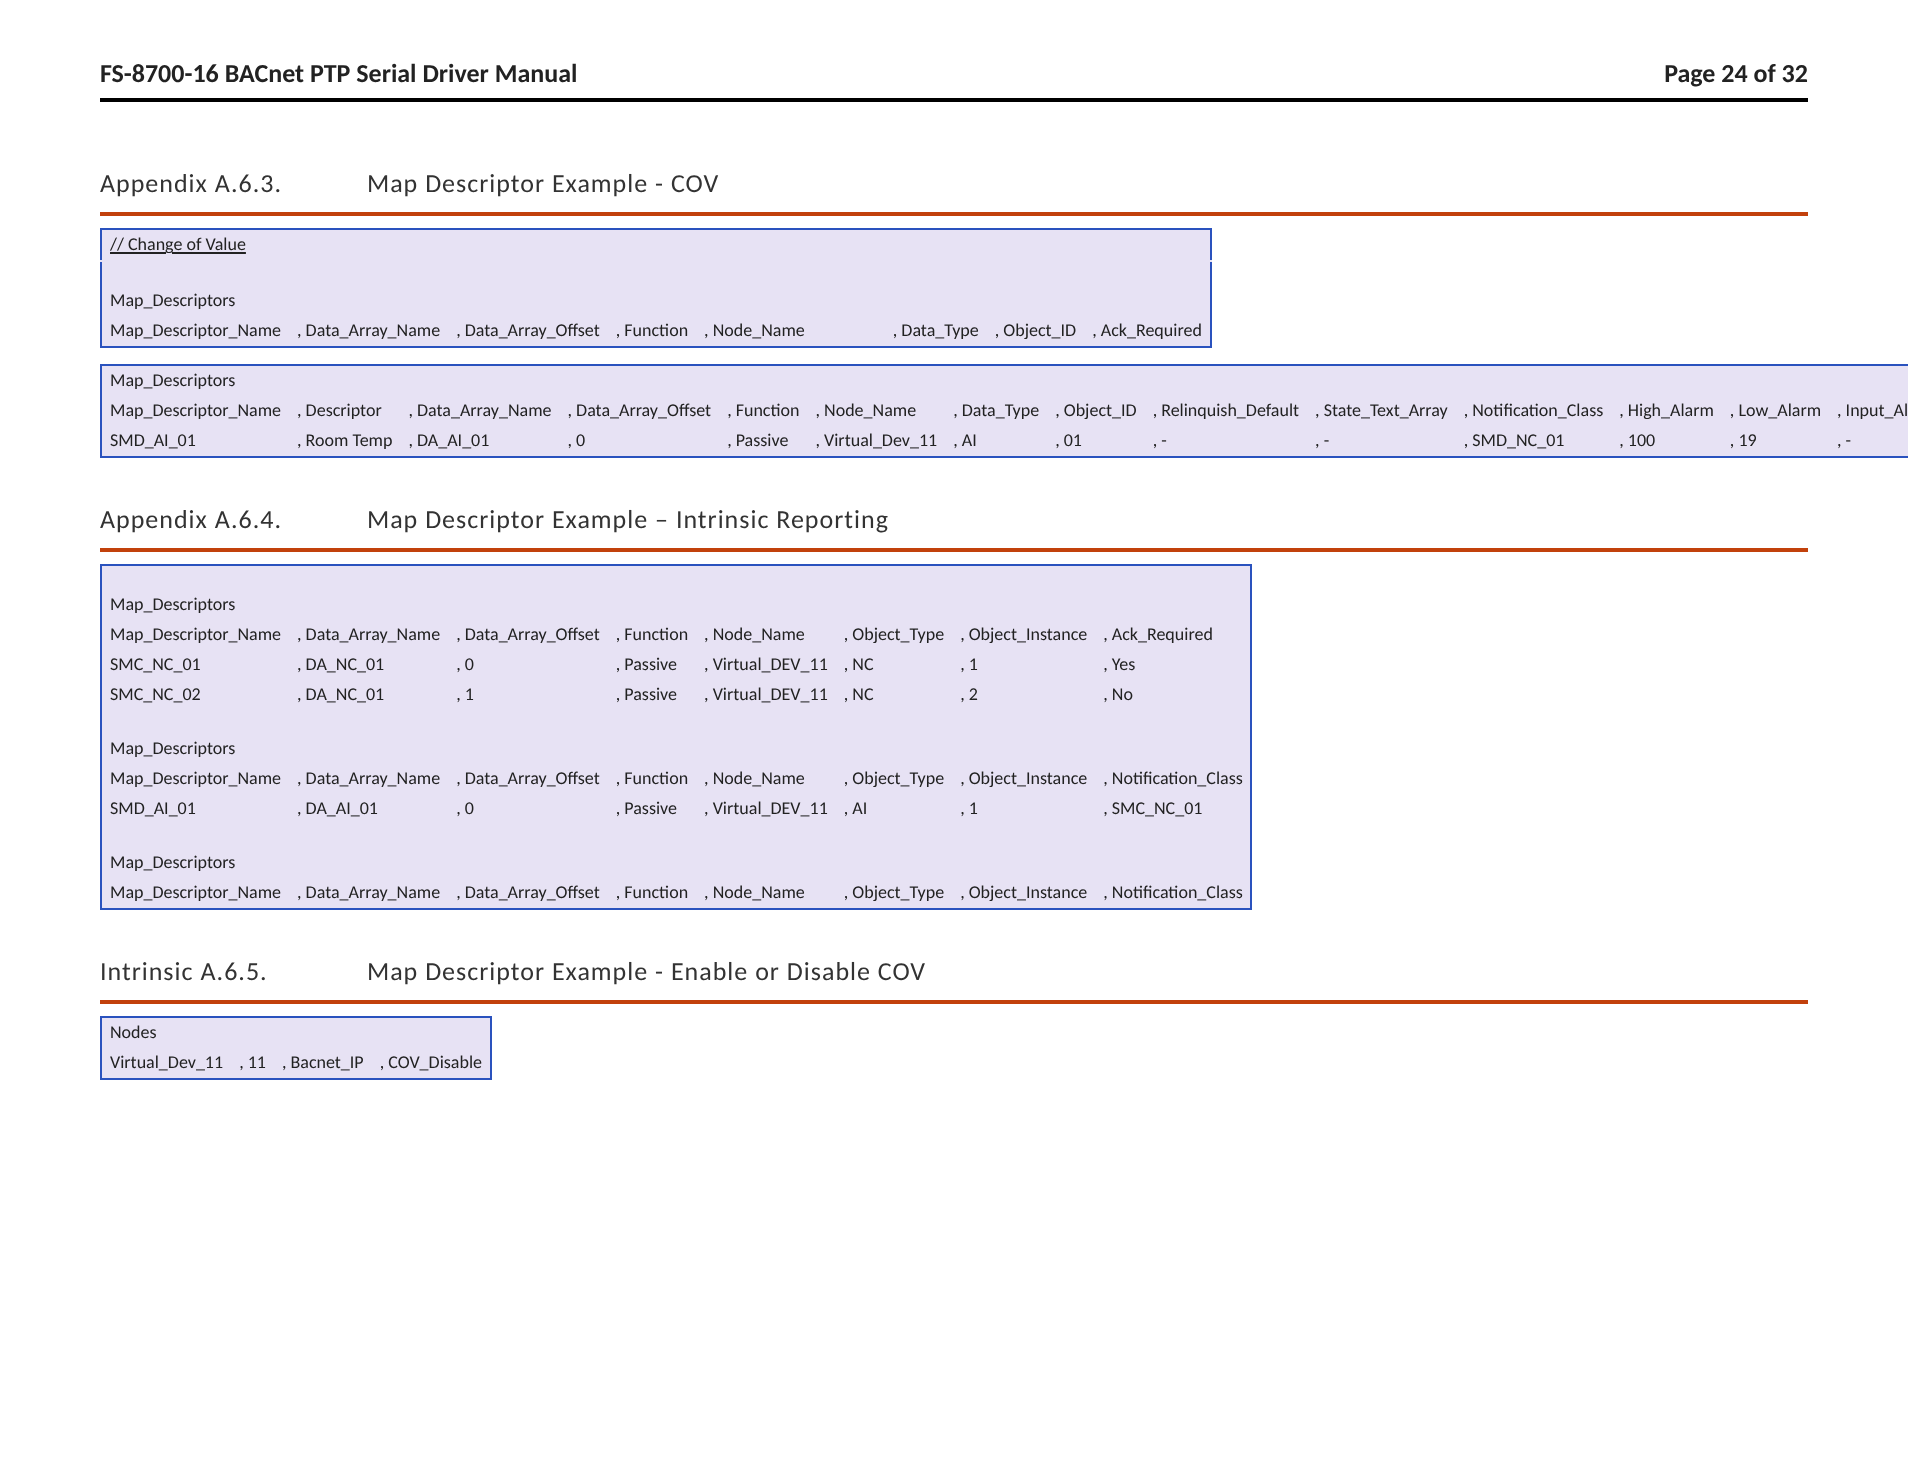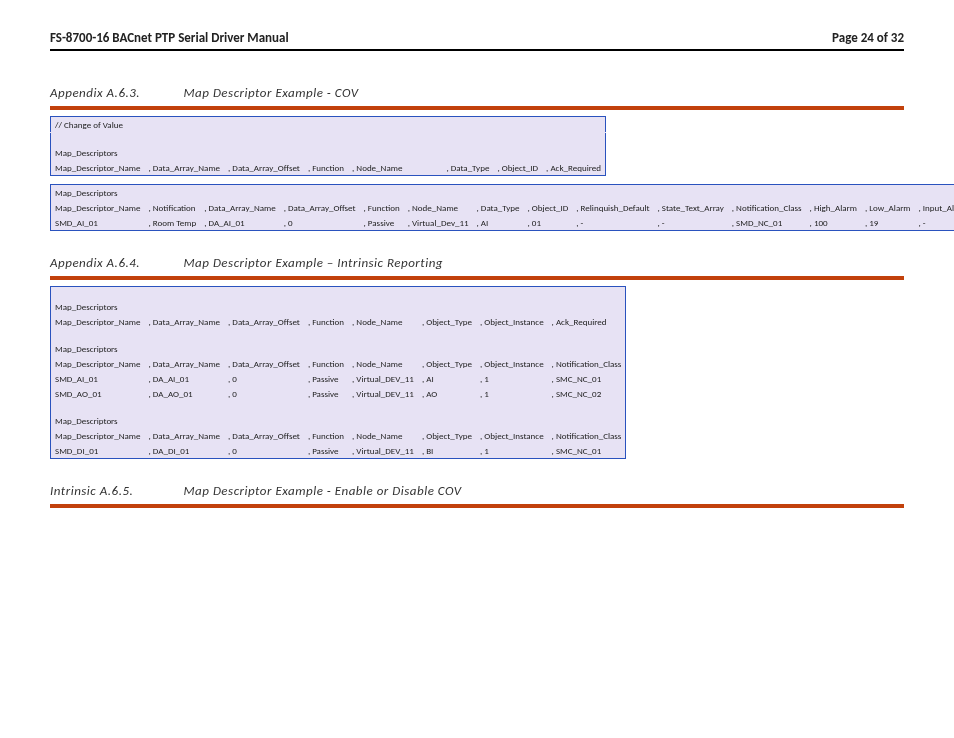--- a/index.html
+++ b/index.html
@@ -18,39 +18,38 @@
     font-size: 13px;
     font-weight: bold;
     padding-bottom: 4px;
     border-bottom: 2px solid #000;
     margin-bottom: 30px;
   }
   .section-title {
     font-size: 13px;
     letter-spacing: 0.5px;
     padding: 4px 0 6px 0;
-    border-bottom: 4px solid #c2410c;
+    border-bottom: 2px solid #c2410c;
     margin-top: 20px;
     margin-bottom: 6px;
     color: #333;
-    font-style: italic;
   }
   .section-title .num { display:inline-block; width:130px; }
   .tbl {
     border-collapse: collapse;
     background: #e7e2f4;
     font-size: 9px;
     margin-bottom: 8px;
   }
   .tbl td {
     padding: 2px 4px 2px 4px;
     white-space: nowrap;
   }
   .tbl.bordered { border: 1px solid #2a52be; }
-  .tbl .comment td { font-size:9px; border-bottom: 1px solid transparent;}
+  .tbl .comment td { font-size:9px; border-bottom: 1px solid transparent; text-decoration: underline;}
   .tbl .spacer td { height: 8px; }
   .wide { width: 100%; }
 </style>
 </head>
 <body>
 
 <div class="header">
   <span>FS-8700-16 BACnet PTP Serial Driver Manual</span>
   <span>Page 24 of 32</span>
 </div>
@@ -84,21 +83,21 @@
 </tbody>
   </table>
 
 <table class="tbl bordered wide">
   <tbody>
       <tr>
         <td colspan="16">Map_Descriptors</td>
       </tr>
   <tr>
     <td>Map_Descriptor_Name</td>
-        <td>, Notification</td>
+        <td>, Descriptor</td>
         <td>, Data_Array_Name</td>
         <td>, Data_Array_Offset</td>
         <td>, Function</td>
         <td>, Node_Name</td>
         <td>, Data_Type</td>
         <td>, Object_ID</td>
         <td>, Relinquish_Default</td>
         <td>, State_Text_Array</td>
         <td>, Notification_Class</td>
         <td>, High_Alarm</td>
@@ -140,20 +139,40 @@
   <tr>
         <td>Map_Descriptor_Name</td>
         <td>, Data_Array_Name</td>
         <td>, Data_Array_Offset</td>
         <td>, Function</td>
         <td>, Node_Name</td>
         <td>, Object_Type</td>
         <td>, Object_Instance</td>
         <td>, Ack_Required</td>
       </tr>
+  <tr>
+        <td>SMC_NC_01</td>
+        <td>, DA_NC_01</td>
+        <td>, 0</td>
+        <td>, Passive</td>
+        <td>, Virtual_DEV_11</td>
+        <td>, NC</td>
+        <td>, 1</td>
+        <td>, Yes</td>
+      </tr>
+  <tr>
+        <td>SMC_NC_02</td>
+        <td>, DA_NC_01</td>
+        <td>, 1</td>
+        <td>, Passive</td>
+        <td>, Virtual_DEV_11</td>
+        <td>, NC</td>
+        <td>, 2</td>
+        <td>, No</td>
+      </tr>
   <tr class="spacer">
         <td colspan="8"></td>
       </tr>
   <tr>
         <td colspan="8">Map_Descriptors</td>
       </tr>
   <tr>
         <td>Map_Descriptor_Name</td>
         <td>, Data_Array_Name</td>
         <td>, Data_Array_Offset</td>
@@ -166,60 +185,49 @@
   <tr>
         <td>SMD_AI_01</td>
         <td>, DA_AI_01</td>
         <td>, 0</td>
         <td>, Passive</td>
         <td>, Virtual_DEV_11</td>
         <td>, AI</td>
         <td>, 1</td>
         <td>, SMC_NC_01</td>
       </tr>
-  <tr>
-        <td>SMD_AO_01</td>
-        <td>, DA_AO_01</td>
-        <td>, 0</td>
-        <td>, Passive</td>
-        <td>, Virtual_DEV_11</td>
-        <td>, AO</td>
-        <td>, 1</td>
-        <td>, SMC_NC_02</td>
-      </tr>
   <tr class="spacer">
         <td colspan="8"></td>
       </tr>
   <tr>
         <td colspan="8">Map_Descriptors</td>
       </tr>
   <tr>
         <td>Map_Descriptor_Name</td>
         <td>, Data_Array_Name</td>
         <td>, Data_Array_Offset</td>
         <td>, Function</td>
         <td>, Node_Name</td>
         <td>, Object_Type</td>
         <td>, Object_Instance</td>
         <td>, Notification_Class</td>
       </tr>
-  <tr>
-        <td>SMD_DI_01</td>
-        <td>, DA_DI_01</td>
-        <td>, 0</td>
-        <td>, Passive</td>
-        <td>, Virtual_DEV_11</td>
-        <td>, BI</td>
-        <td>, 1</td>
-        <td>, SMC_NC_01</td>
-      </tr>
 </tbody>
   </table>
 
 <div class="section-title">
   <span class="num">Intrinsic A.6.5.</span>
   <span>Map Descriptor Example - Enable or Disable COV</span>
 </div>
 
 <table class="tbl bordered">
   <tbody>
+      <tr>
+        <td colspan="4">Nodes</td>
+      </tr>
+  <tr>
+        <td>Virtual_Dev_11</td>
+        <td>, 11</td>
+        <td>, Bacnet_IP</td>
+        <td>, COV_Disable</td>
+      </tr>
 </tbody>
   </table>
 
 </body></html>

